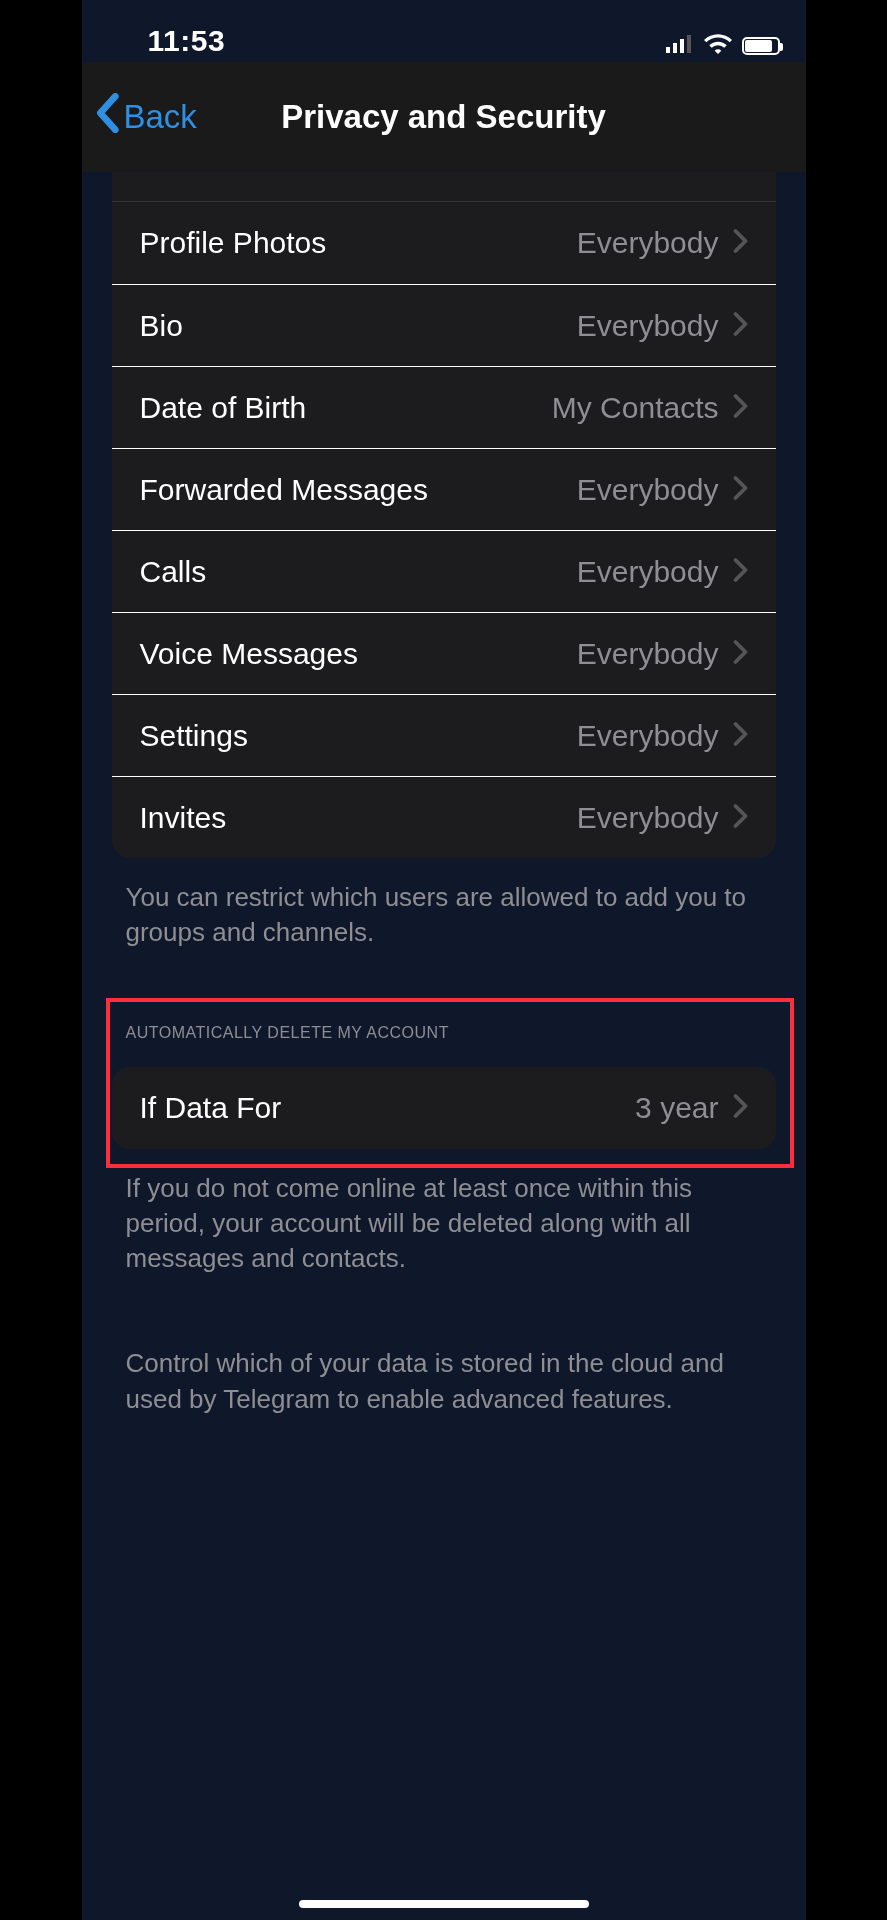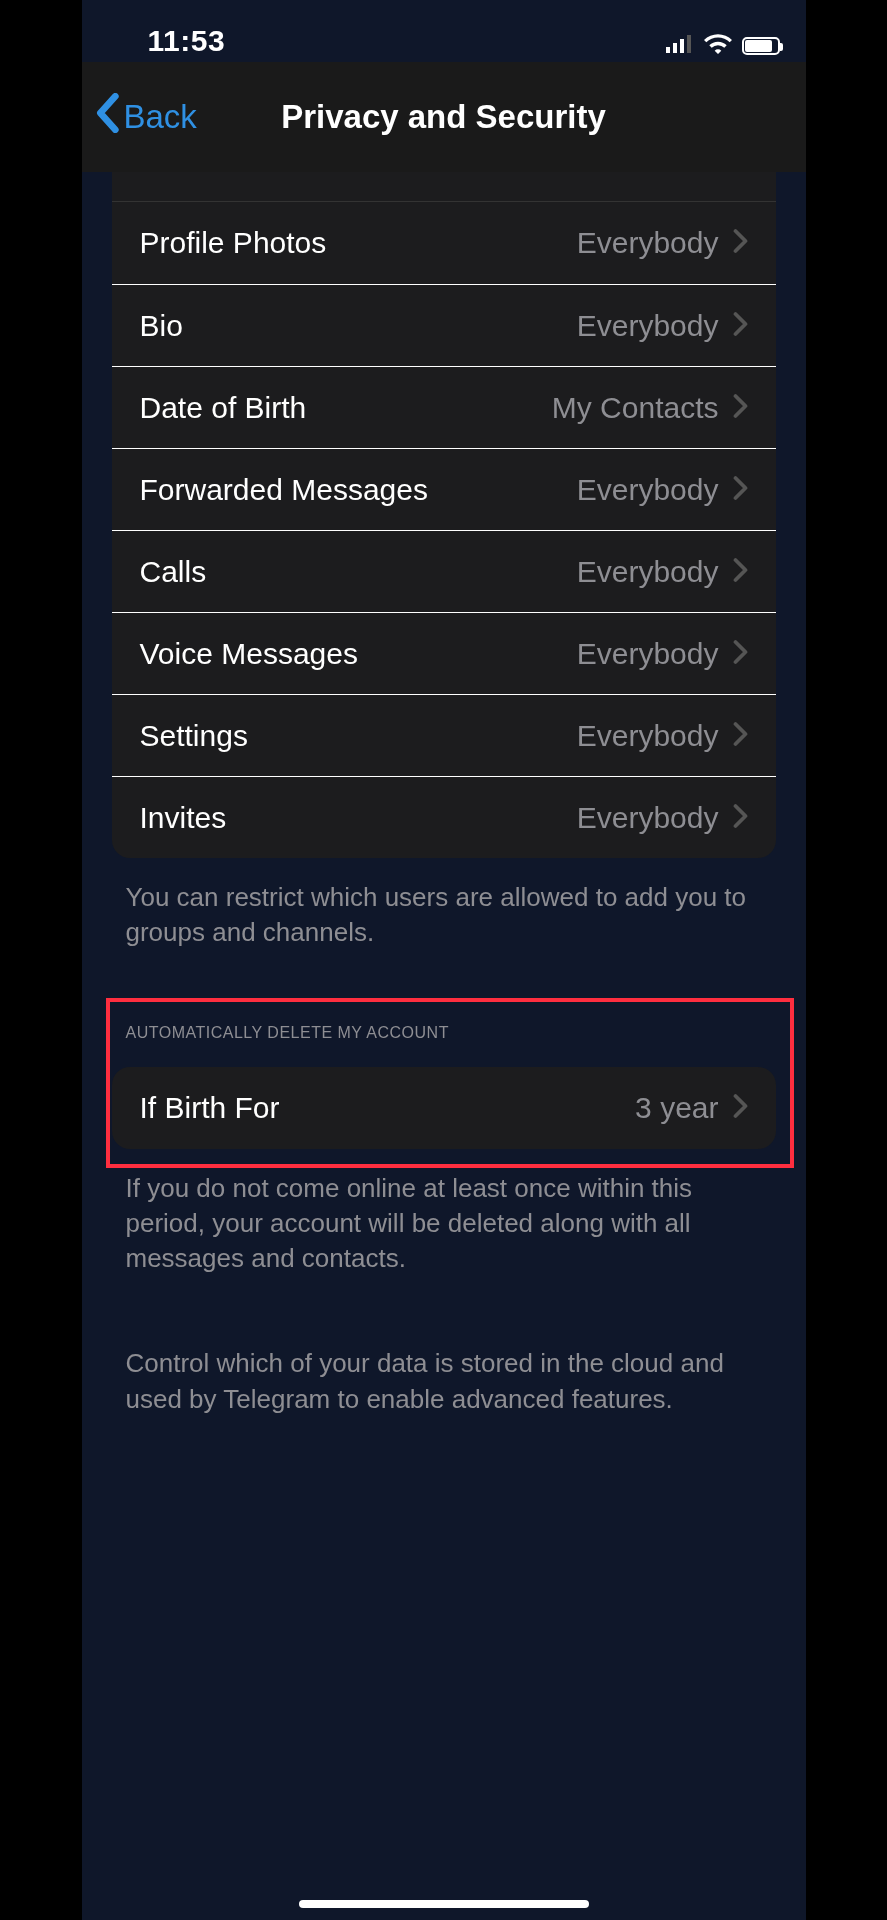--- a/index.html
+++ b/index.html
@@ -241,21 +241,21 @@
                 <polyline points="2,2 10,10 2,18"></polyline>
               </svg></span>
           </div>
         </div>
     </div>
     <div class="footer-text">You can restrict which users are allowed to add you to groups and channels.</div>
 
     <div class="section-header">AUTOMATICALLY DELETE MY ACCOUNT</div>
     <div class="group">
       <div class="row">
-        <span class="row-label">If Birth For</span>
+        <span class="row-label">If Data For</span>
         <span class="row-val">3 year</span>
         <span class="chev">
           <svg viewBox="0 0 12 20" fill="none" stroke="#555" stroke-width="3" stroke-linecap="round" stroke-linejoin="round">
               <polyline points="2,2 10,10 2,18"></polyline>
             </svg>
         </span>
       </div>
     </div>
     <div class="footer-text">If you do not come online at least once within this period, your account will be deleted along with all messages and contacts.</div>
 

